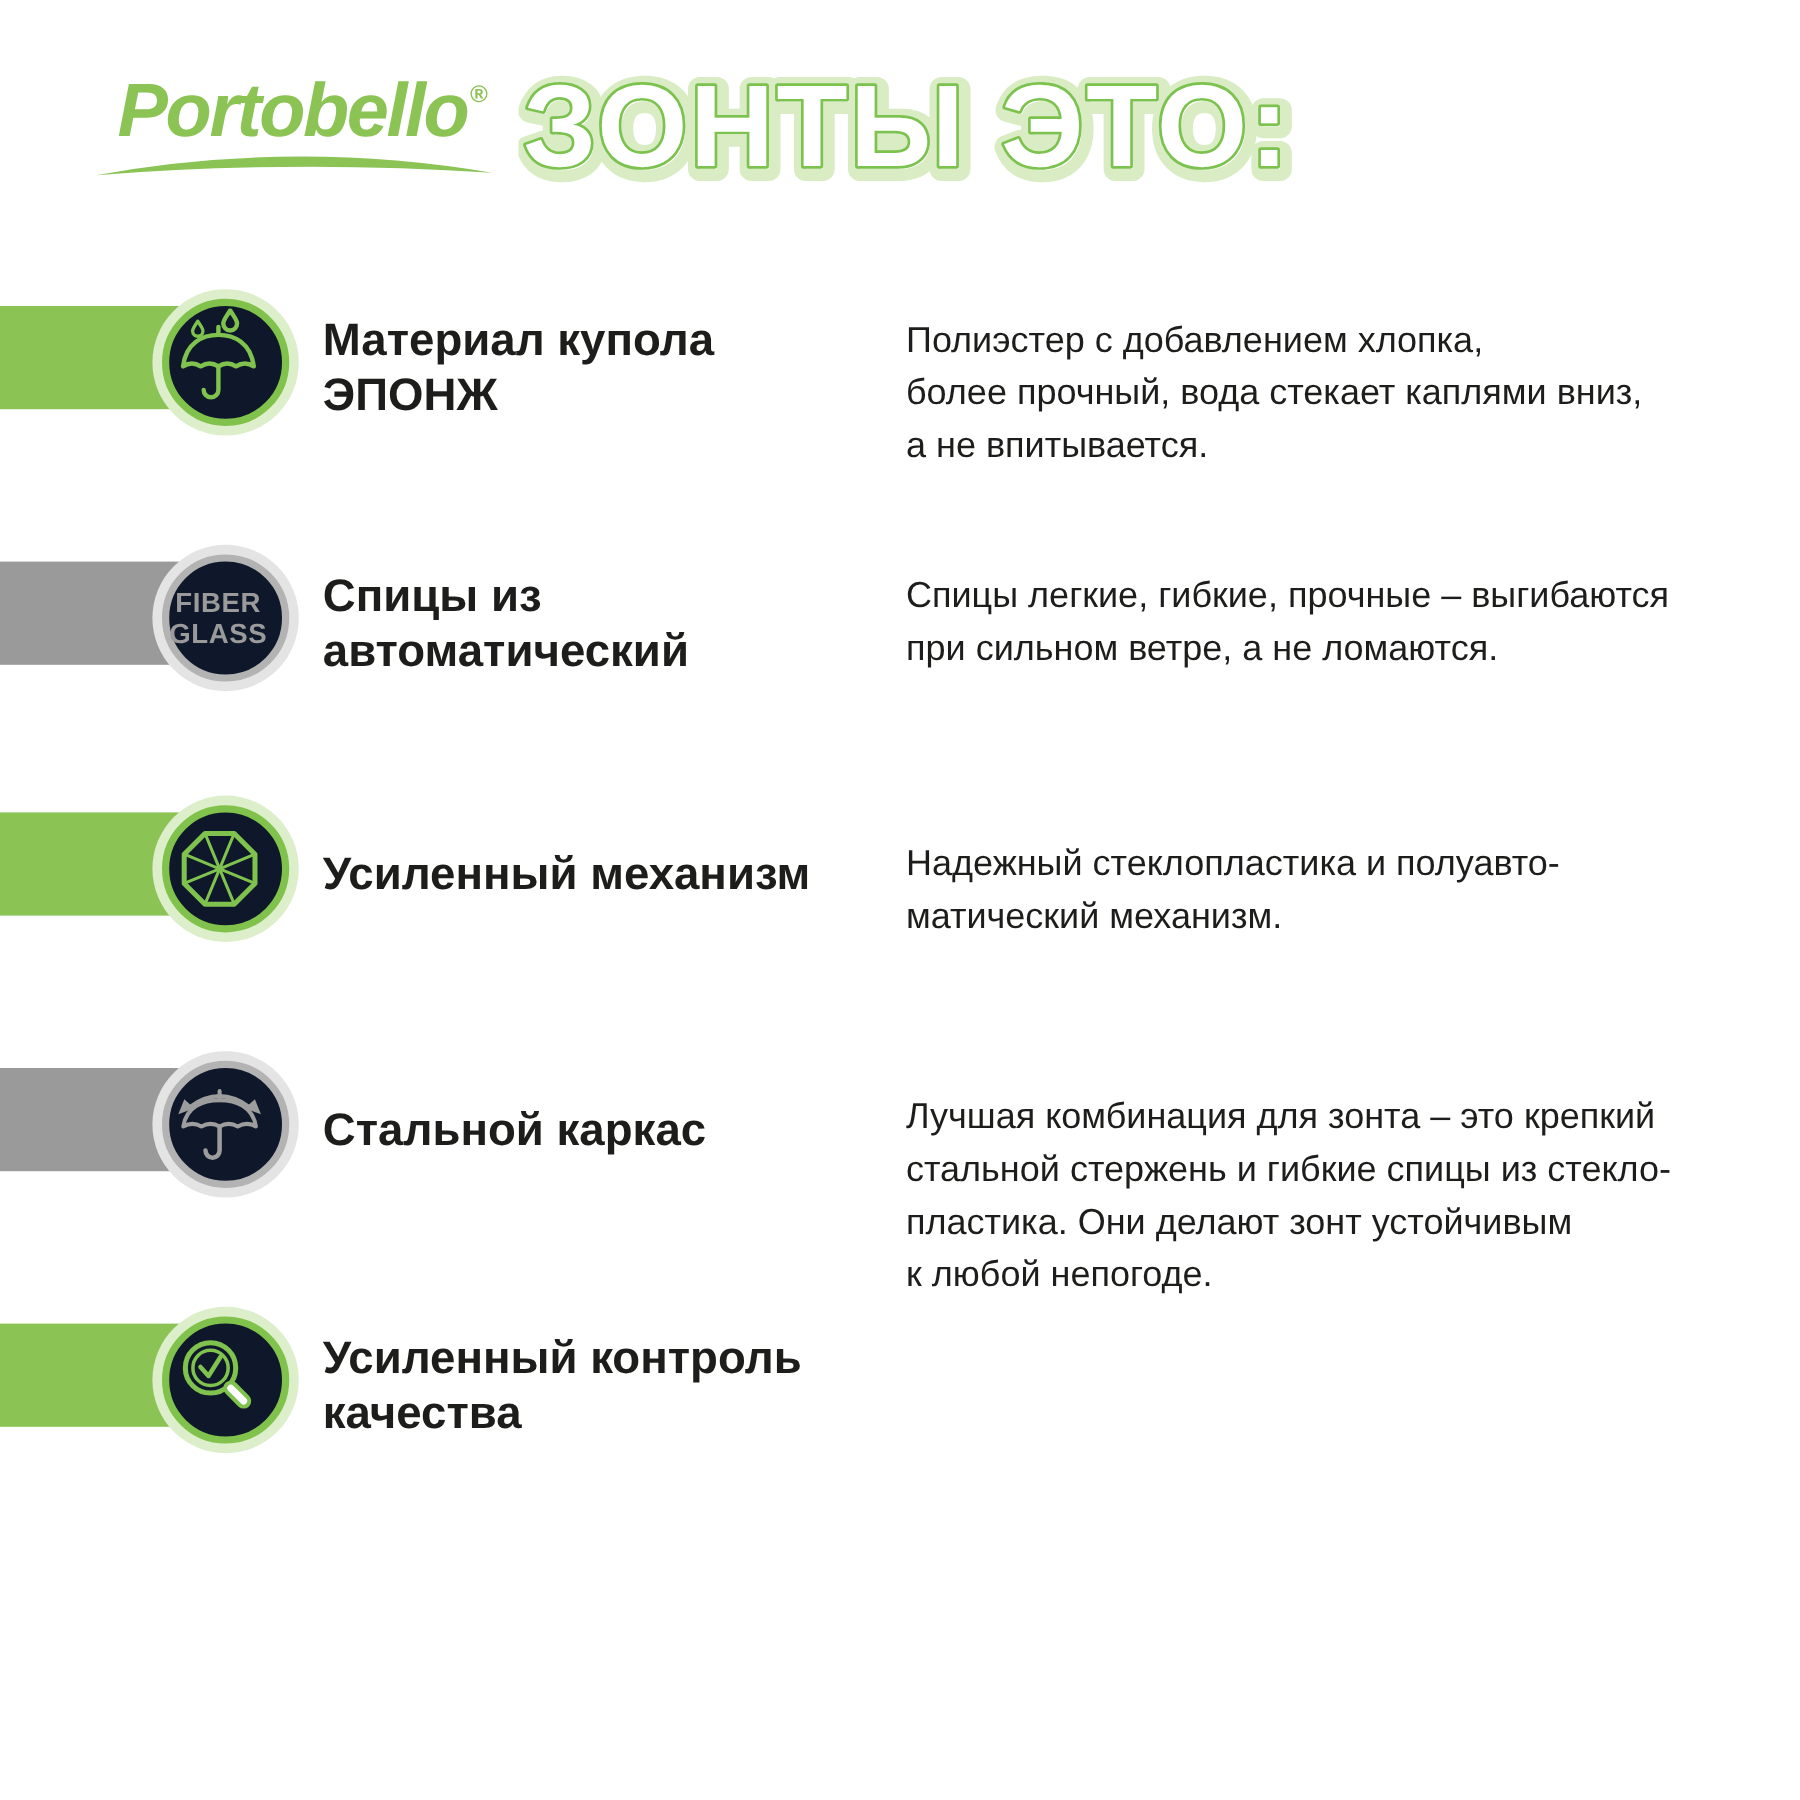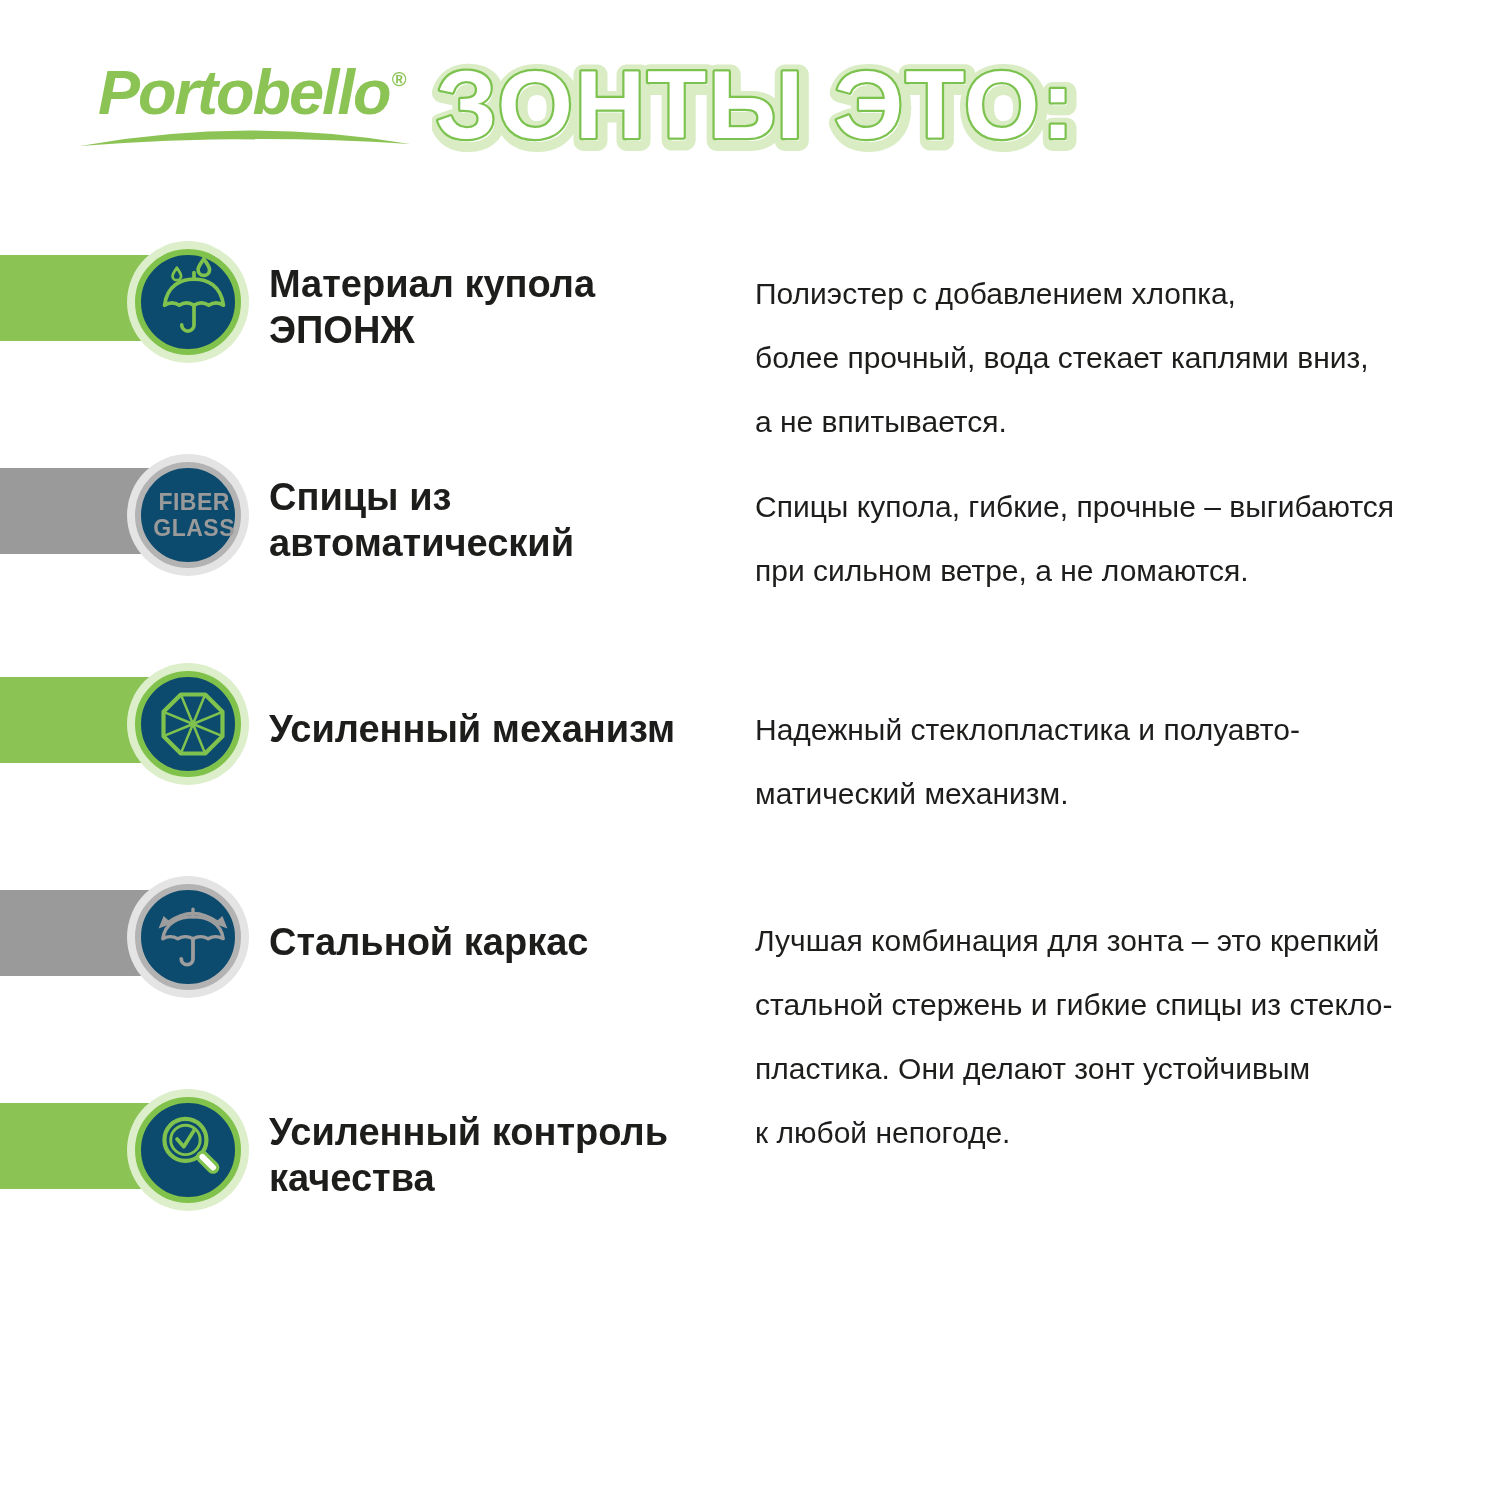--- a/index.html
+++ b/index.html
@@ -29,36 +29,36 @@
   .r4{--cy:933px;--desc-top:909px;}
   .r5{--cy:1146px;--desc-top:1110px;}
   .bar{position:absolute;left:0;top:calc(var(--cy) - 43px);width:150px;height:86px;}
   .green .bar{background:#8cc355;}
   .gray  .bar{background:#9a9a9a;}
   .halo{position:absolute;left:127px;top:calc(var(--cy) - 57px);width:122px;height:122px;border-radius:50%;}
   .green .halo{background:#ddeeca;}
   .gray  .halo{background:#e4e4e4;}
   .disc{
     position:absolute;left:135px;top:calc(var(--cy) - 49px);width:106px;height:106px;
-    border-radius:50%;background:#0c4a6e;box-sizing:border-box;border:6px solid;
-    display:flex;align-items:center;justify-content:flex-end;
+    border-radius:50%;background:#0f172a;box-sizing:border-box;border:6px solid;
+    display:flex;align-items:center;justify-content:flex-start;
   }
   .green .disc{border-color:#80c24b;}
   .gray  .disc{border-color:#b3b3b3;}
   .badge-text{
     font-weight:bold;font-size:23px;line-height:26px;letter-spacing:0.5px;
     color:#9a9a9a;text-align:center;white-space:pre-line;
   }
   .feat-title{
     position:absolute;left:265px;top:calc(var(--cy) + 5px);transform:translateY(-50%);
     margin:4px;font-size:38px;line-height:46px;font-weight:bold;white-space:pre-line;color:#1d1d1b;
   }
   .feat-desc{
     position:absolute;left:755px;top:var(--desc-top);margin:0;
-    font-size:30px;line-height:64px;font-weight:normal;white-space:pre-line;color:#1d1d1b;
+    font-size:30px;line-height:44px;font-weight:normal;white-space:pre-line;color:#1d1d1b;
   }
   .icon-svg{display:block;}
   .stroke-ic{fill:none;stroke-linecap:round;stroke-linejoin:round;}
 </style>
 </head>
 <body>
 
 <div class="canvas">
 
   <div class="logo">
@@ -98,21 +98,21 @@
 
   <section class="row r2 gray">
     <div class="bar"></div>
     <div class="halo"></div>
     <div class="disc">
       <div class="badge-text">FIBER
 GLASS</div>
     </div>
     <h2 class="feat-title">Спицы из
 автоматический</h2>
-    <p class="feat-desc">Спицы купола, гибкие, прочные – выгибаются
+    <p class="feat-desc">Спицы легкие, гибкие, прочные – выгибаются
 при сильном ветре, а не ломаются.</p>
   </section>
 
   <section class="row r3 green">
     <div class="bar"></div>
     <div class="halo"></div>
     <div class="disc">
       <svg class="icon-svg" width="84" height="84" viewBox="-50 -50 100 100">
         <g class="stroke-ic" stroke="#7fc24e">
           <g stroke-width="3">

